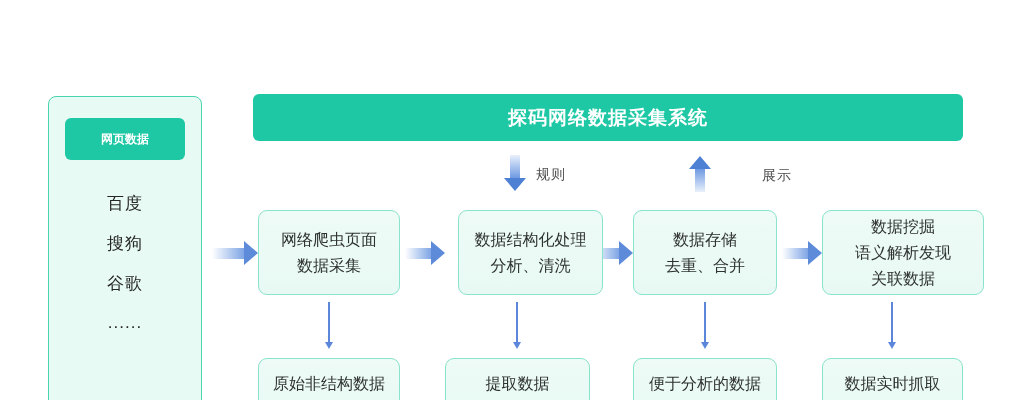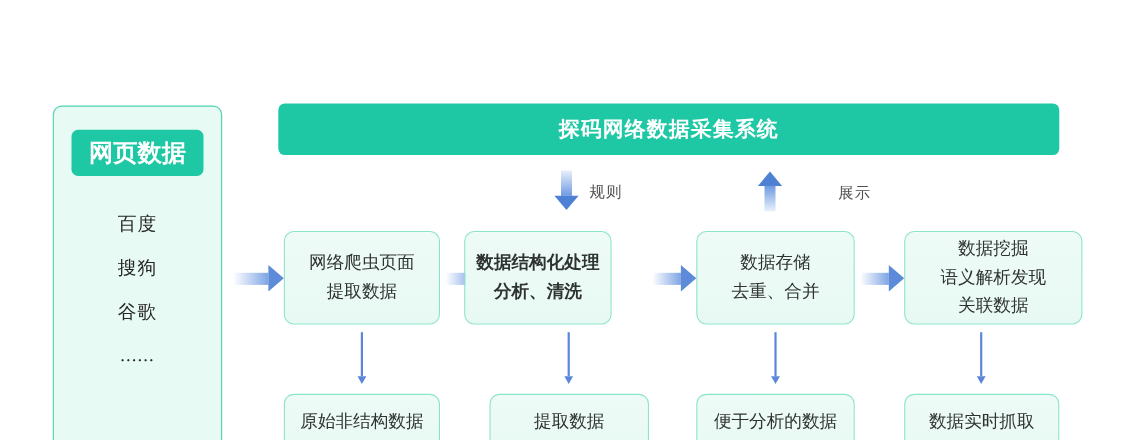--- a/index.html
+++ b/index.html
@@ -24,24 +24,24 @@
   
   .panel{
     position:absolute;left:48px;top:96px;width:154px;height:330px;
     background:var(--panel_fill);
     border:1.5px solid var(--panel_border);
     border-radius:8px;
   }
   .badge{
     margin:21px auto 0;width:120px;height:42px;
     background:var(--green);border-radius:6px;
-    color:#fff;font-size:22px;font-weight:bold;
+    color:#fff;font-size:12px;font-weight:bold;
     display:flex;align-items:center;justify-content:center;
   }
-  .panel-list{margin-top:23px;font-family:Liberation Serif, serif;}
+  .panel-list{margin-top:23px;}
   .panel-item{
     height:40px;display:flex;align-items:center;justify-content:center;
     font-size:17px;color:#262626;letter-spacing:1px;
   }
   
   .banner{
     position:absolute;left:253px;top:94px;width:710px;height:47px;
     background:var(--green);border-radius:6px;
     color:#fff;font-size:19px;font-weight:bold;letter-spacing:1px;
     display:flex;align-items:center;justify-content:center;
@@ -115,28 +115,28 @@
   <div class="harrow" style="left:593px;width:40px;">
     <div class="shaft"></div>
       <div class="head"></div>
   </div>
   <div class="harrow" style="left:782px;width:40px;">
     <div class="shaft"></div>
       <div class="head"></div>
   </div>
 
   <div class="fbox main" style="left:258px;width:142px;">网络爬虫页面
-提取数据</div>
+数据采集</div>
   <div class="tarrow" style="left:323px;">
     <div class="line"></div>
       <div class="head"></div>
   </div>
   <div class="fbox out" style="left:258px;width:142px;">原始非结构数据</div>
 
-  <div class="fbox main" style="left:422px;width:134px;font-weight:bold;">数据结构化处理
+  <div class="fbox main" style="left:458px;width:145px;">数据结构化处理
 分析、清洗</div>
   <div class="tarrow" style="left:511px;">
     <div class="line"></div>
       <div class="head"></div>
   </div>
   <div class="fbox out" style="left:445px;width:145px;">提取数据</div>
 
   <div class="fbox main" style="left:633px;width:144px;">数据存储
 去重、合并</div>
   <div class="tarrow" style="left:699px;">

